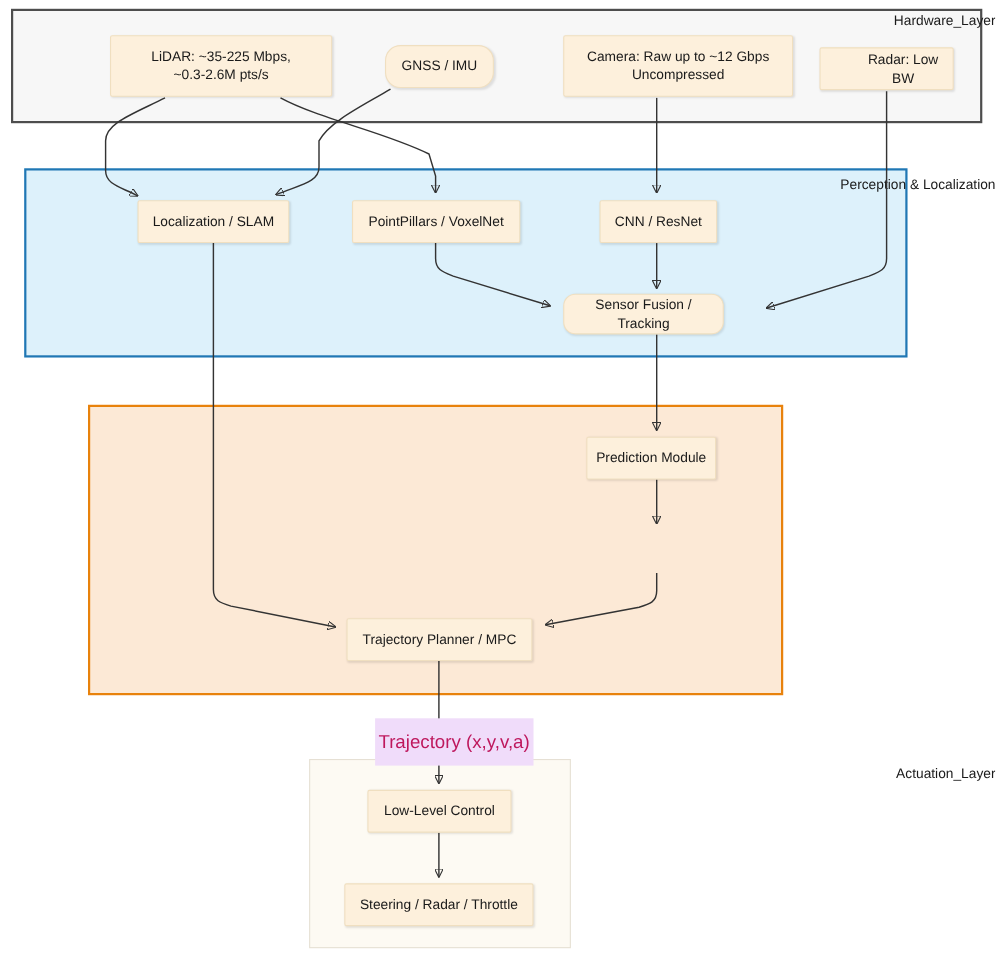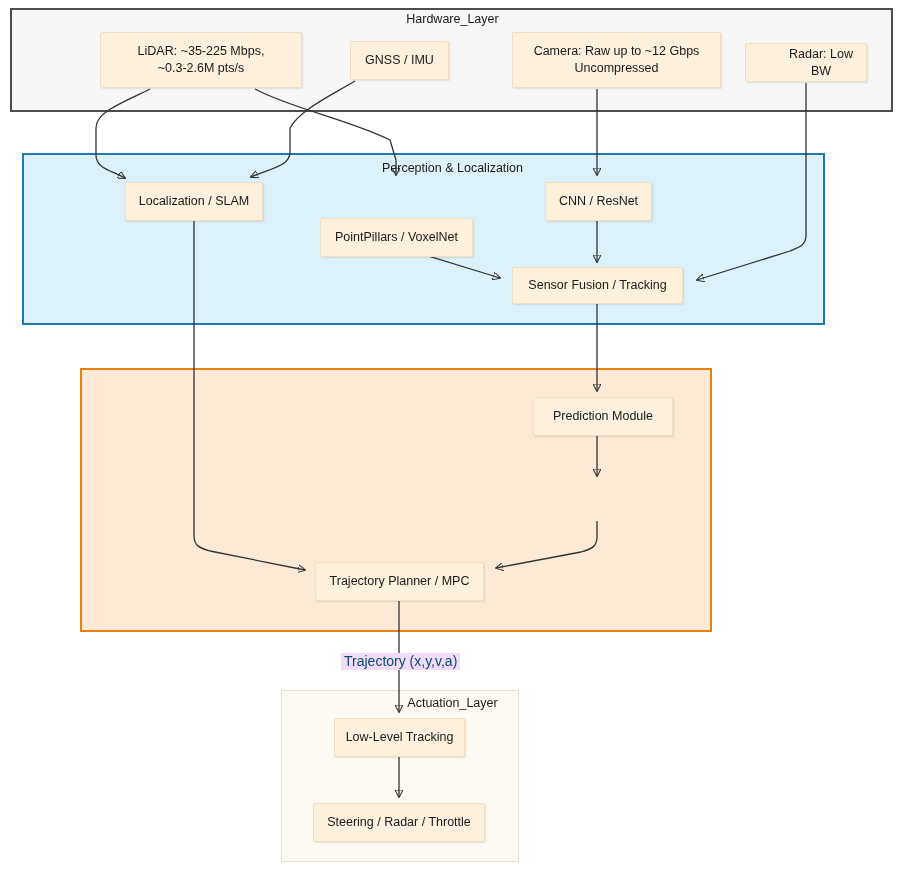--- a/index.html
+++ b/index.html
@@ -23,21 +23,21 @@
   .cluster {
     position: absolute;
     box-sizing: border-box;
     border-width: 2px;
     border-style: solid;
   }
   .cluster-title {
     position: absolute;
     left: 0;
     right: 0;
-    text-align: center;
+    text-align: right;
     font-size: 12.5px;
     color: #1a1a1a;
     line-height: 16px;
     white-space: pre-line;
   }
   #cluster-hardware {
     left: 10px;  top: 8px;   width: 883px; height: 104px;
     background: #f7f7f7;
     border-color: #4d4d4d;
   }
@@ -74,24 +74,24 @@
     line-height: 17px;
     white-space: pre-line;
     box-shadow: 1px 1px 2px rgba(0,0,0,0.10);
     padding: 2px 6px;
   }
 
   
   .edge-label {
     position: absolute;
     background: #f0dcfa;
-    color: #0c4a6e;
-    font-size: 14px;
+    color: #be185d;
+    font-size: 17px;
     line-height: 15px;
-    padding: 1px 3px;
+    padding: 14px 3px;
     white-space: nowrap;
   }
 
   
   #edges {
     position: absolute;
     left: 0; top: 0;
     width: 905px; height: 872px;
     pointer-events: none;
   }
@@ -149,37 +149,37 @@
     <path d="M 399 601 L 399 712" marker-end="url(#arrow)"></path>
 
     <path d="M 399 757 L 399 797" marker-end="url(#arrow)"></path>
   </svg>
 
   <div class="edge-label" style="left:341px; top:653px;">Trajectory (x,y,v,a)</div>
 
   <div class="node" style="left:100px; top:32px; width:202px; height:56px;">LiDAR: ~35-225 Mbps,
 ~0.3-2.6M pts/s</div>
 
-  <div class="node" style="left:350px; top:41px; width:99px; height:39px;">GNSS / IMU</div>
+  <div class="node" style="left:350px; top:41px; width:99px; height:39px;border-radius:14px;">GNSS / IMU</div>
 
   <div class="node" style="left:512px; top:32px; width:209px; height:56px;">Camera: Raw up to ~12 Gbps
 Uncompressed</div>
 
   <div class="node" style="left:745px; top:43px; width:122px; height:39px;padding-left:36px;">Radar: Low BW</div>
 
   <div class="node" style="left:125px; top:182px; width:138px; height:39px;text-align:right;">Localization / SLAM</div>
 
-  <div class="node" style="left:320px; top:182px; width:153px; height:39px;margin-top:36px;">PointPillars / VoxelNet</div>
+  <div class="node" style="left:320px; top:182px; width:153px; height:39px;">PointPillars / VoxelNet</div>
 
   <div class="node" style="left:545px; top:182px; width:107px; height:39px;text-align:right;">CNN / ResNet</div>
 
-  <div class="node" style="left:512px; top:267px; width:171px; height:37px;">Sensor Fusion / Tracking</div>
+  <div class="node" style="left:512px; top:267px; width:146px; height:37px;border-radius:11px;">Sensor Fusion / Tracking</div>
 
-  <div class="node" style="left:533px; top:397px; width:140px; height:39px;">Prediction Module</div>
+  <div class="node" style="left:533px; top:397px; width:118px; height:39px;">Prediction Module</div>
 
 
   <div class="node" style="left:315px; top:562px; width:169px; height:39px;">Trajectory Planner / MPC</div>
 
-  <div class="node" style="left:334px; top:718px; width:131px; height:39px;">Low-Level Tracking</div>
+  <div class="node" style="left:334px; top:718px; width:131px; height:39px;">Low-Level Control</div>
 
   <div class="node" style="left:313px; top:803px; width:172px; height:39px;">Steering / Radar / Throttle</div>
 
 </div>
 
 </body></html>

